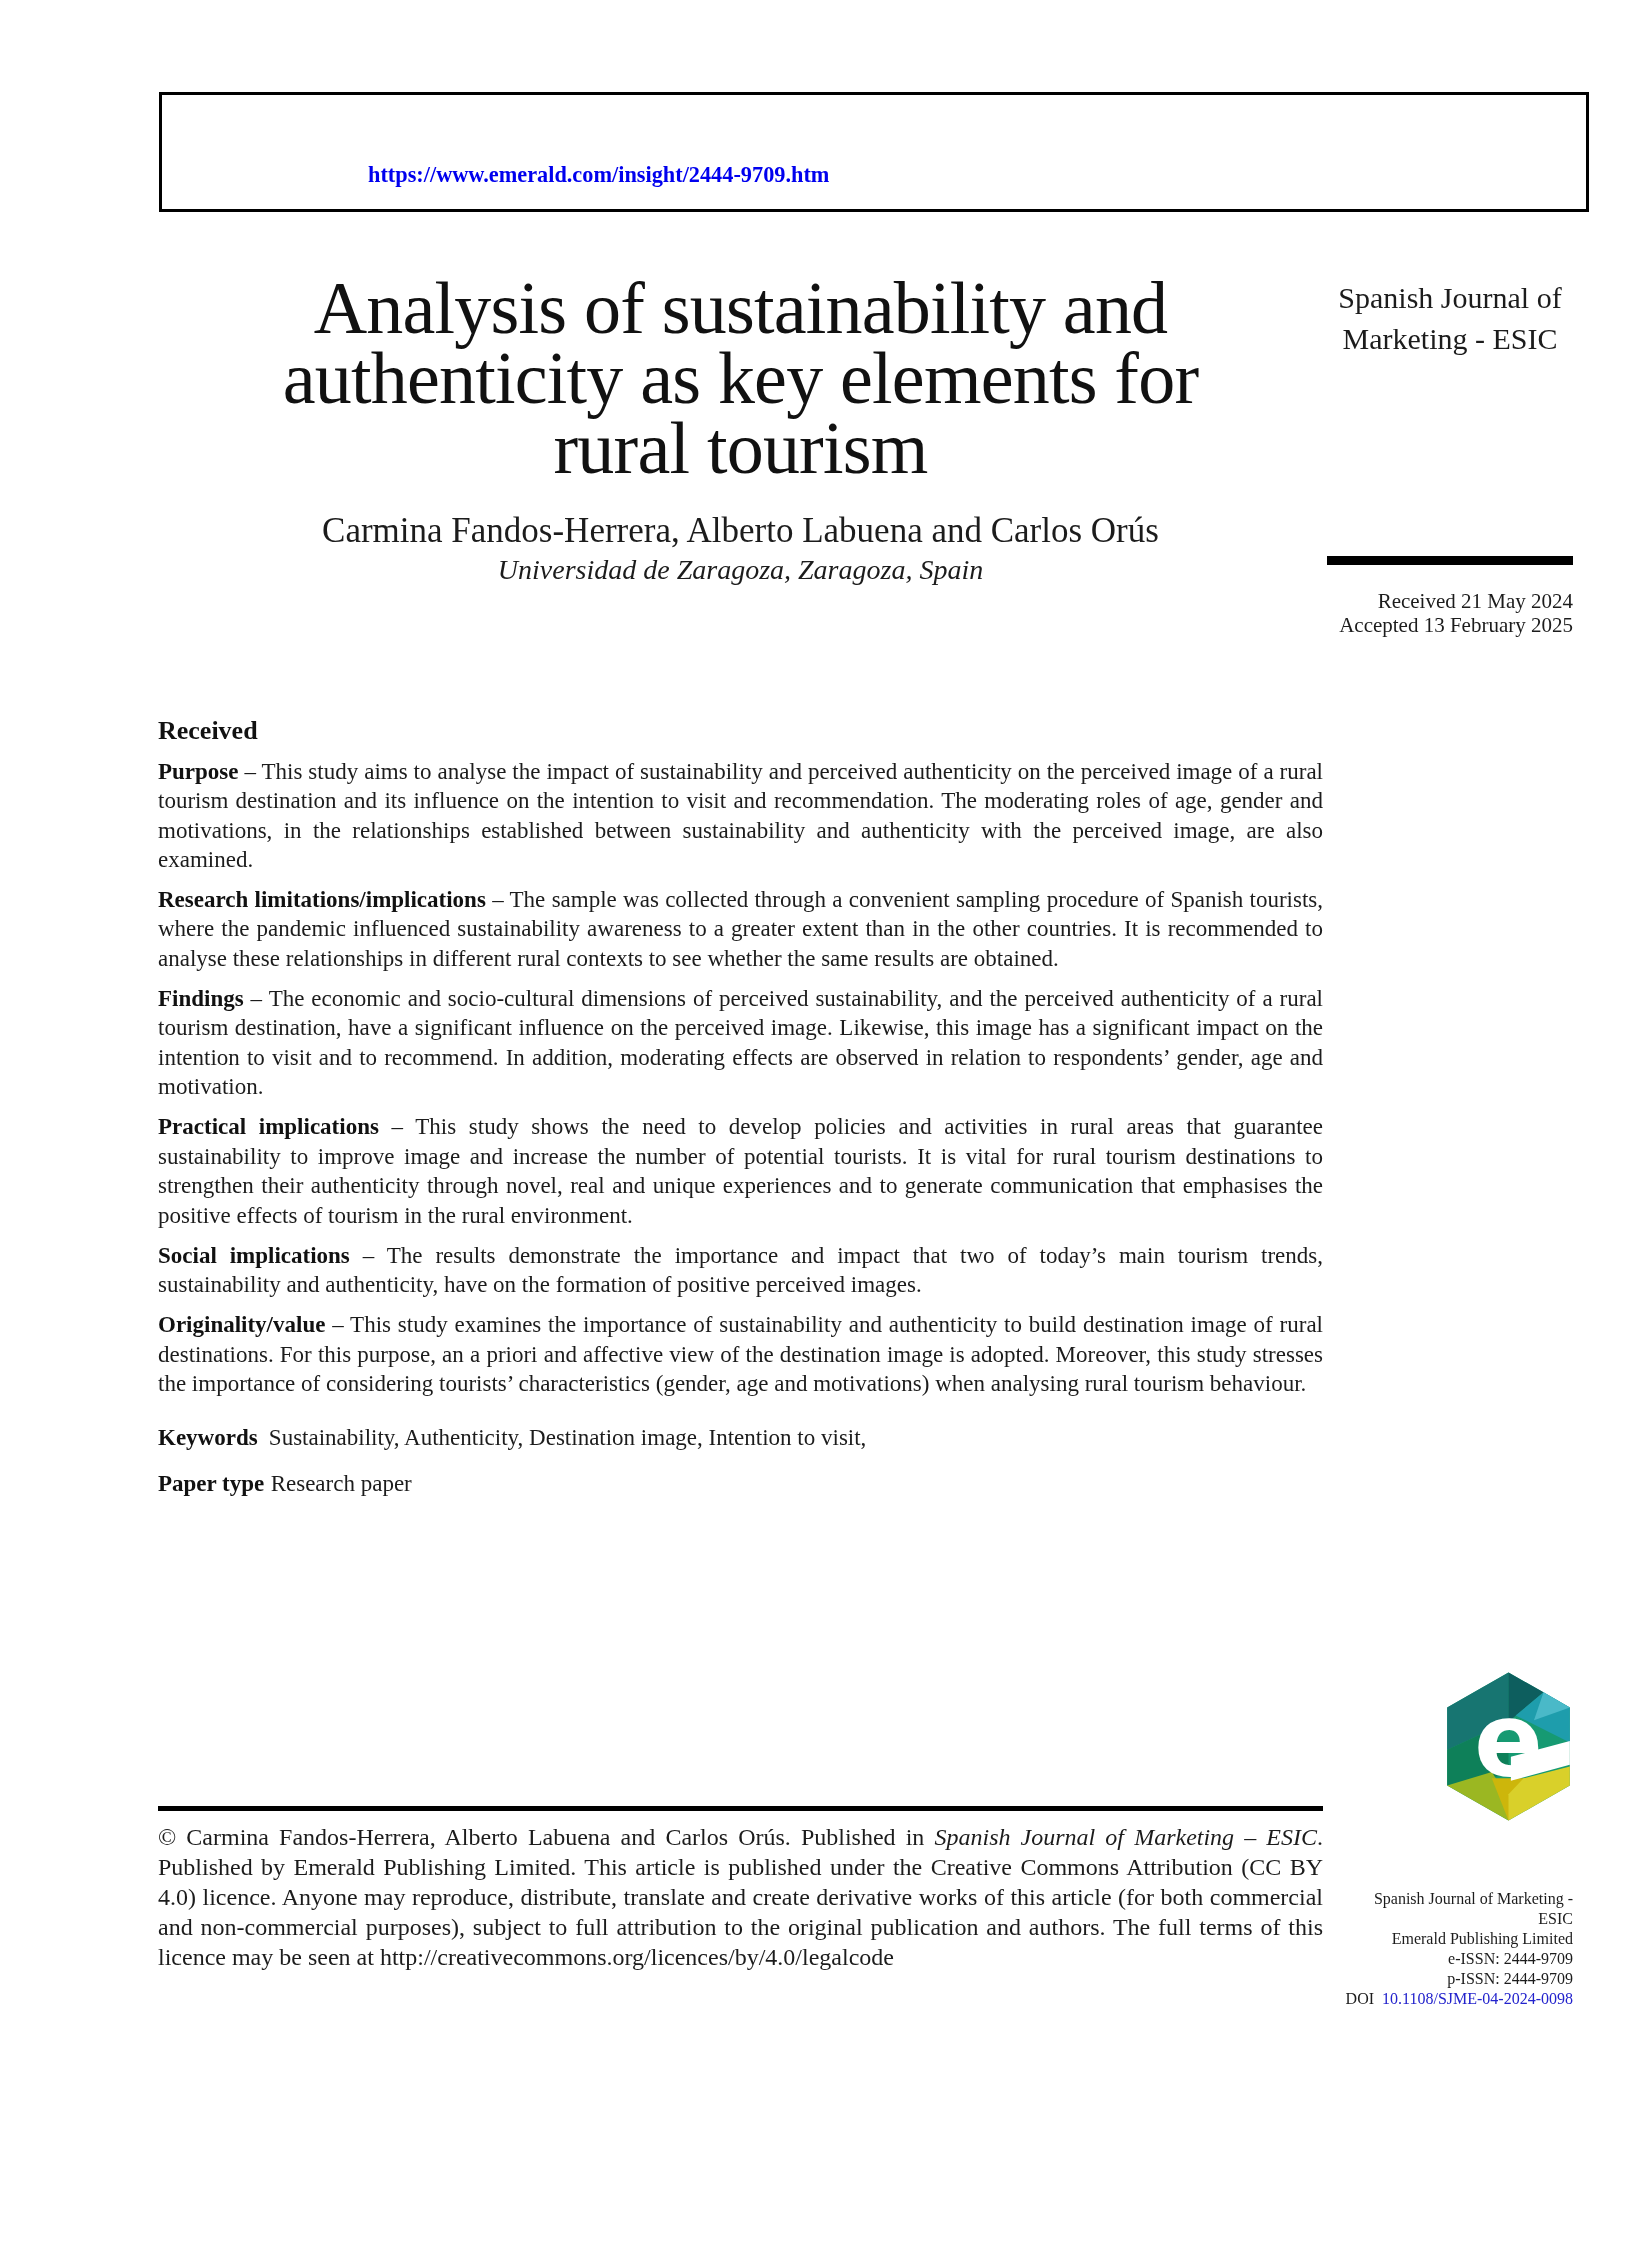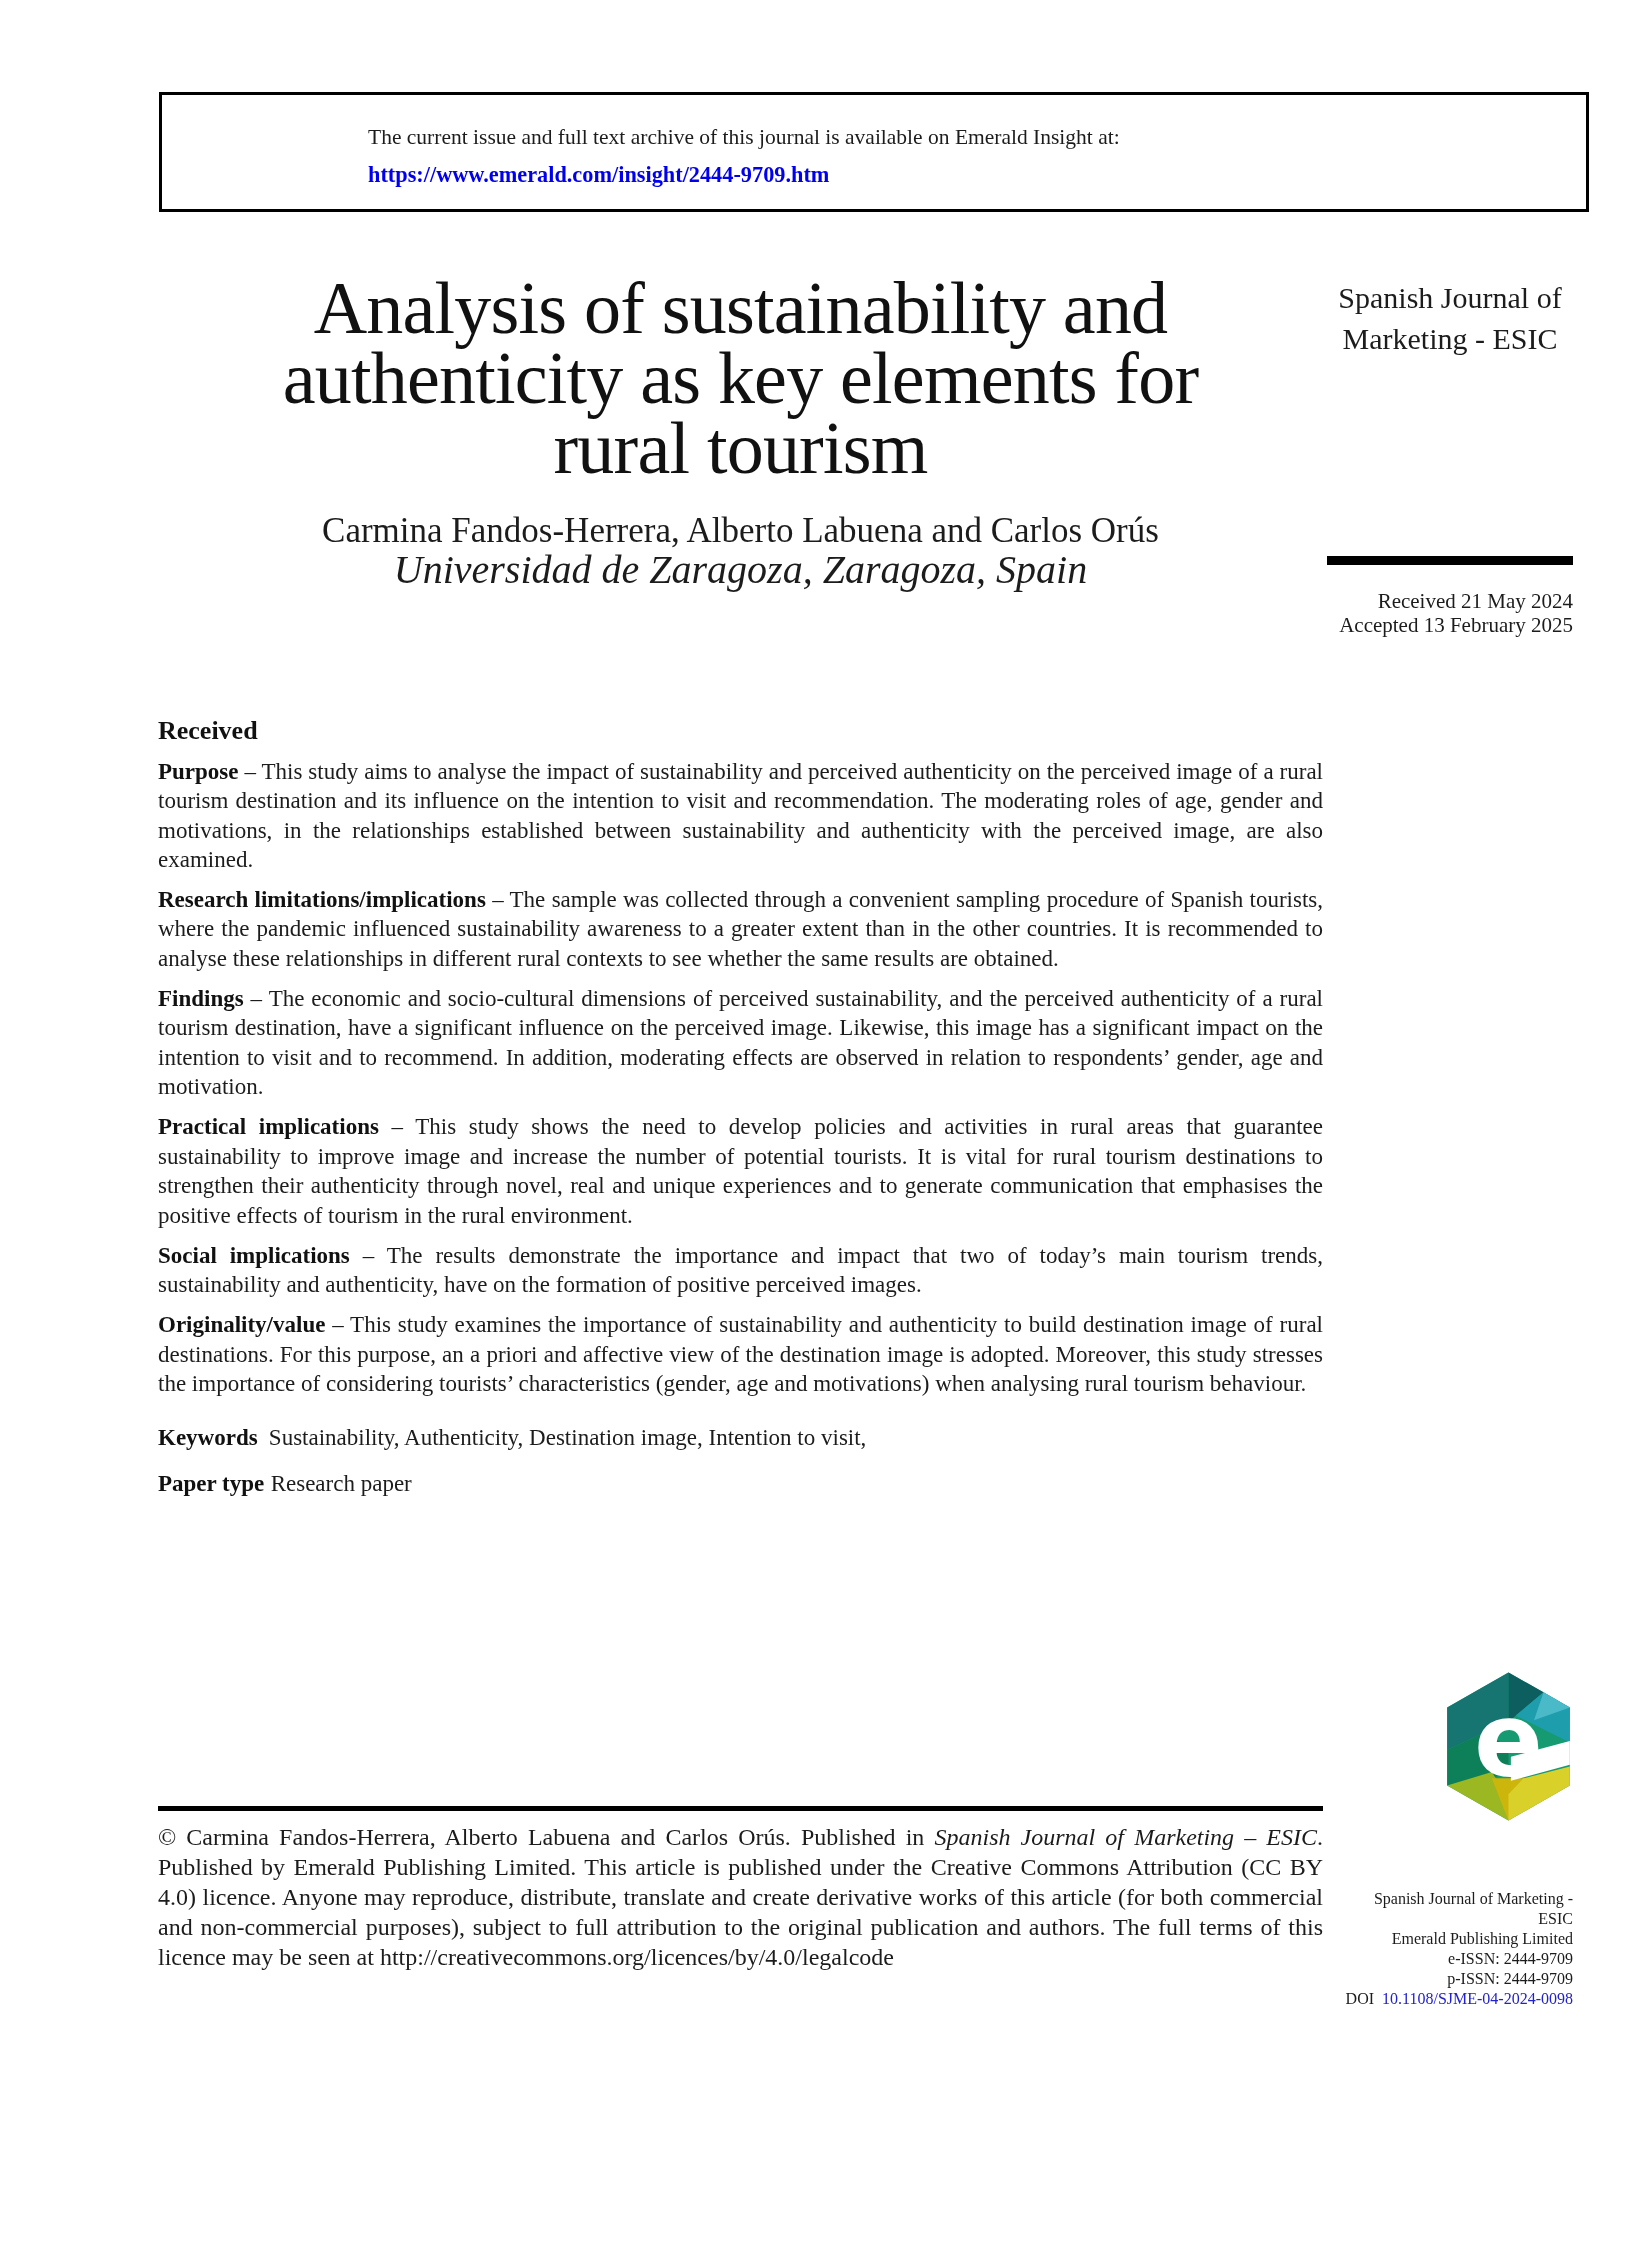--- a/index.html
+++ b/index.html
@@ -27,21 +27,21 @@
     position:absolute;left:158px;top:273px;width:1165px;
     text-align:center;font-size:74px;font-weight:normal;line-height:70px;
     letter-spacing:-0.8px;color:#111;
   }
   .authors{
     position:absolute;left:158px;top:511px;width:1165px;
     text-align:center;font-size:35px;line-height:40px;color:#1c1c1c;
   }
   .affiliation{
     position:absolute;left:158px;top:551px;width:1165px;
-    text-align:center;font-size:40px;font-style:italic;line-height:37px;
+    text-align:center;font-size:28px;font-style:italic;line-height:37px;
   }
   
   .journal-name{
     position:absolute;left:1327px;top:277px;width:246px;
     text-align:center;font-size:30px;line-height:41px;color:#1c1c1c;
   }
   .sidebar-rule{
     position:absolute;left:1327px;top:556px;width:246px;height:8.8px;background:#000;
   }
   .dates{
@@ -82,21 +82,21 @@
     text-align:right;font-size:16px;line-height:20px;color:#1c1c1c;
   }
   .imprint .doi-num{color:#2222CC;text-decoration:none;margin-left:8px;}
 </style>
 </head>
 <body>
 
 <div class="page">
 
   <div class="notice-box">
-    <span>The current issue and full text archive of this journal is available on Emerald Insight at:</span><br>
+    <br>
     <a class="notice-link">https://www.emerald.com/insight/2444-9709.htm</a>
   </div>
 
   <div class="title">
     <span>Analysis of sustainability and</span><br>
     <span>authenticity as key elements for</span><br>
     <span>rural tourism</span>
   </div>
   <div class="authors">Carmina Fandos-Herrera, Alberto Labuena and Carlos Orús</div>
   <div class="affiliation">Universidad de Zaragoza, Zaragoza, Spain</div>

